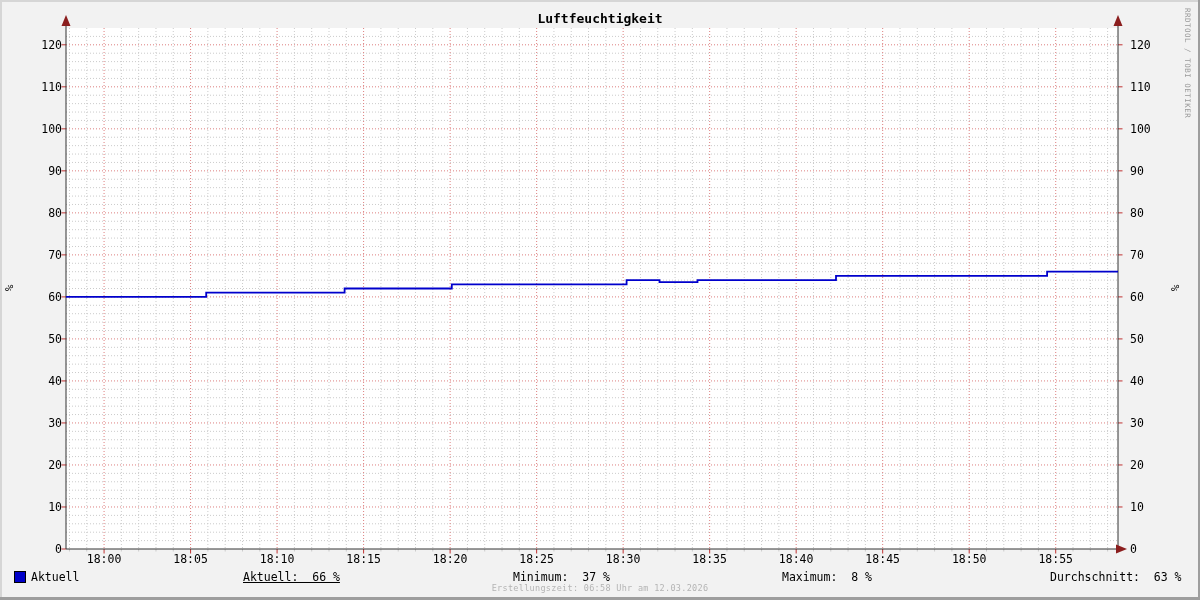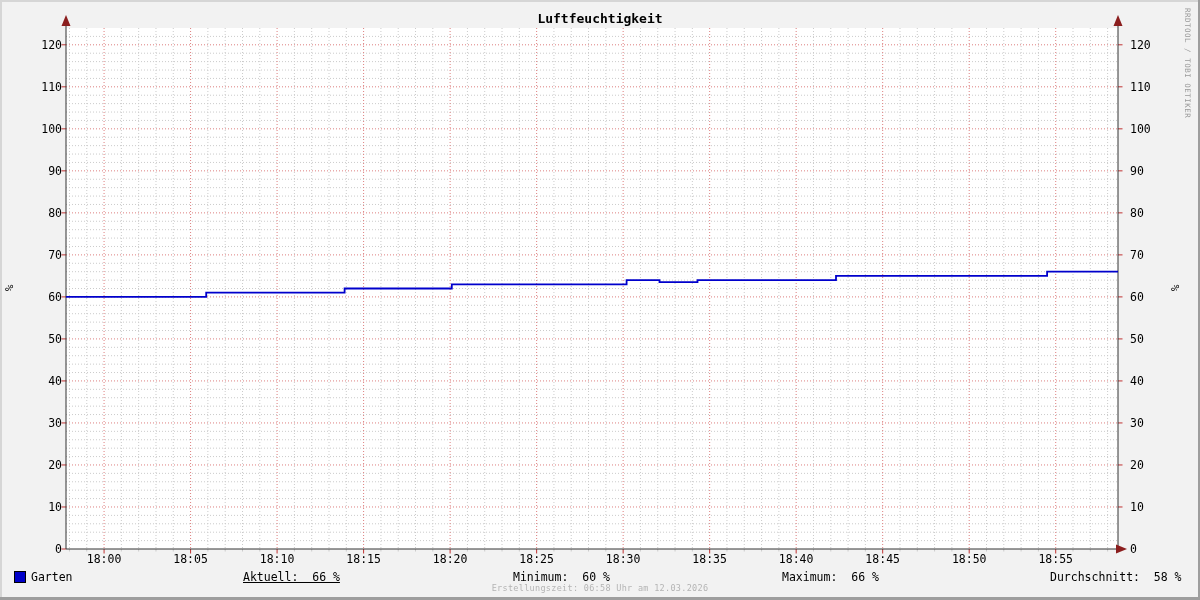--- a/index.html
+++ b/index.html
@@ -297,25 +297,25 @@
       <path d="M 66.0 296.9 H 206.2 V 292.7 H 344.6 V 288.5 H 451.8 V 284.3 H 626.6 V 280.1 H 659.5 V 282.2 H 697.5 V 280.1 H 836.0 V 275.9 H 1047.1 V 271.7 H 1118.0" fill="none" stroke="#0000cc" stroke-width="1.8"></path>
     </svg>
 
   <div class="y-unit leftside">%</div>
   <div class="y-unit rightside">%</div>
 
   <div class="watermark">RRDTOOL / TOBI OETIKER</div>
 
   <div class="legend-row">
     <span class="swatch" id="legend-swatch" style="background: rgb(0, 0, 200);"></span>
-    <span class="legend-text series-label">Garten</span>
+    <span class="legend-text series-label">Aktuell</span>
     <span class="legend-text stat-aktuell">Aktuell:  66 %</span>
-    <span class="legend-text stat-minimum">Minimum:  60 %</span>
-    <span class="legend-text stat-maximum">Maximum:  66 %</span>
-    <span class="legend-text stat-durchschnitt">Durchschnitt:  58 %</span>
+    <span class="legend-text stat-minimum">Minimum:  37 %</span>
+    <span class="legend-text stat-maximum">Maximum:  8 %</span>
+    <span class="legend-text stat-durchschnitt">Durchschnitt:  63 %</span>
   </div>
 
   <div class="footer">Erstellungszeit: 06:58 Uhr am 12.03.2026</div>
 
   <div class="bevel top"></div>
   <div class="bevel left"></div>
   <div class="bevel bottom"></div>
   <div class="bevel right"></div>
 </div>
 

